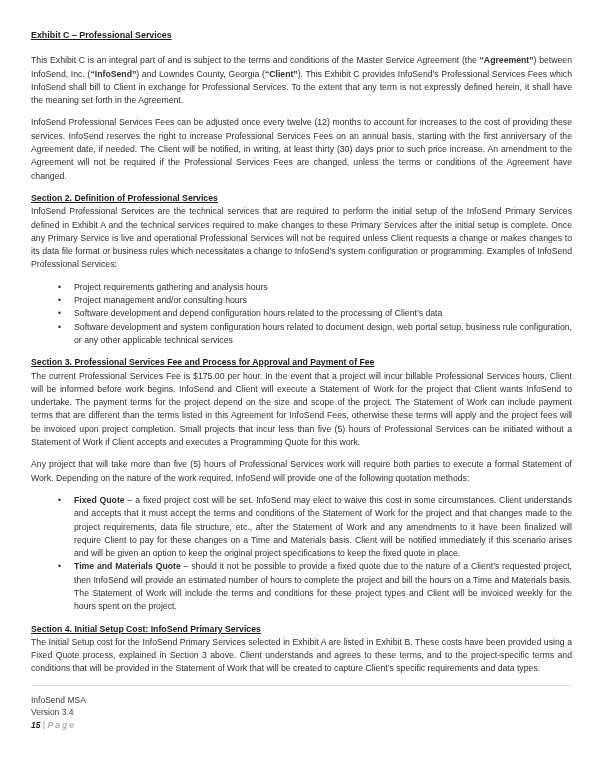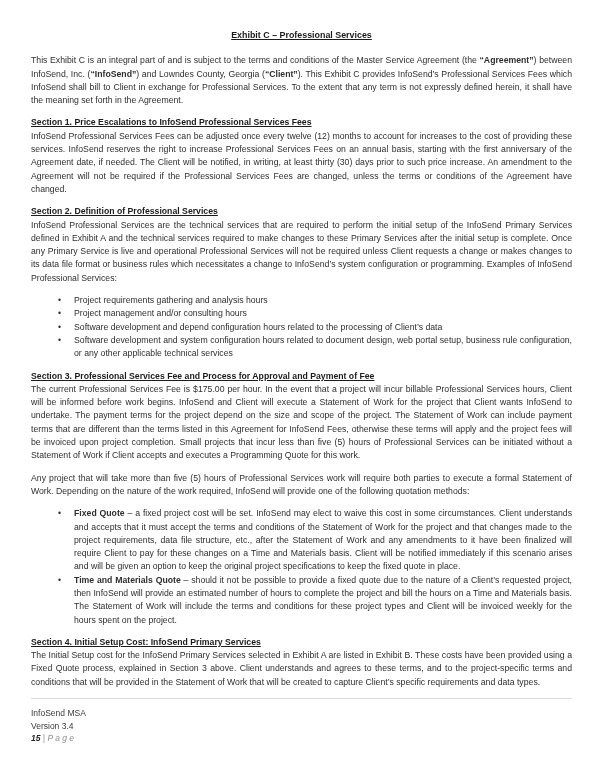--- a/index.html
+++ b/index.html
@@ -11,21 +11,20 @@
     background: #ffffff;
     padding: 29px 28px 0 31px;
     font-family: "Liberation Sans", sans-serif;
     font-size: 8.7px;
     line-height: 13.3px;
     color: #2e2e2e;
     text-align: justify;
     overflow: hidden;
   }
   .title {
-    text-align: center;
     font-weight: bold;
     text-decoration: underline;
     color: #1b1b1b;
     font-size: 8.9px;
     margin-bottom: 12px;
   }
   .h {
     font-weight: bold;
     text-decoration: underline;
     text-align: left;
@@ -69,21 +68,20 @@
 </head>
 <body>
 
 <div class="page">
 
   <div class="title">Exhibit C – Professional Services</div>
 
   <p class="para"><span>This Exhibit C is an integral part of and is subject to the terms and conditions of the Master Service Agreement (the </span><span class="b">“Agreement”</span><span>) between InfoSend, Inc. (</span><span class="b">“InfoSend”</span><span>) and Lowndes County, Georgia (</span><span class="b">“Client”</span><span>). This Exhibit C provides InfoSend’s Professional Services Fees which InfoSend shall bill to Client in exchange for Professional Services. To the extent that any term is not expressly defined herein, it shall have the meaning set forth in the Agreement.</span></p>
 
   <section>
-    <div class="h">Section 1. Price Escalations to InfoSend Professional Services Fees</div>
     <p class="para">InfoSend Professional Services Fees can be adjusted once every twelve (12) months to account for increases to the cost of providing these services. InfoSend reserves the right to increase Professional Services Fees on an annual basis, starting with the first anniversary of the Agreement date, if needed. The Client will be notified, in writing, at least thirty (30) days prior to such price increase. An amendment to the Agreement will not be required if the Professional Services Fees are changed, unless the terms or conditions of the Agreement have changed.</p>
   </section>
 
   <section>
     <div class="h">Section 2. Definition of Professional Services</div>
     <p class="para">InfoSend Professional Services are the technical services that are required to perform the initial setup of the InfoSend Primary Services defined in Exhibit A and the technical services required to make changes to these Primary Services after the initial setup is complete. Once any Primary Service is live and operational Professional Services will not be required unless Client requests a change or makes changes to its data file format or business rules which necessitates a change to InfoSend’s system configuration or programming. Examples of InfoSend Professional Services:</p>
     <ul class="bullets">
       <li>Project requirements gathering and analysis hours</li>
       <li>Project management and/or consulting hours</li>
       <li>Software development and depend configuration hours related to the processing of Client’s data</li>

